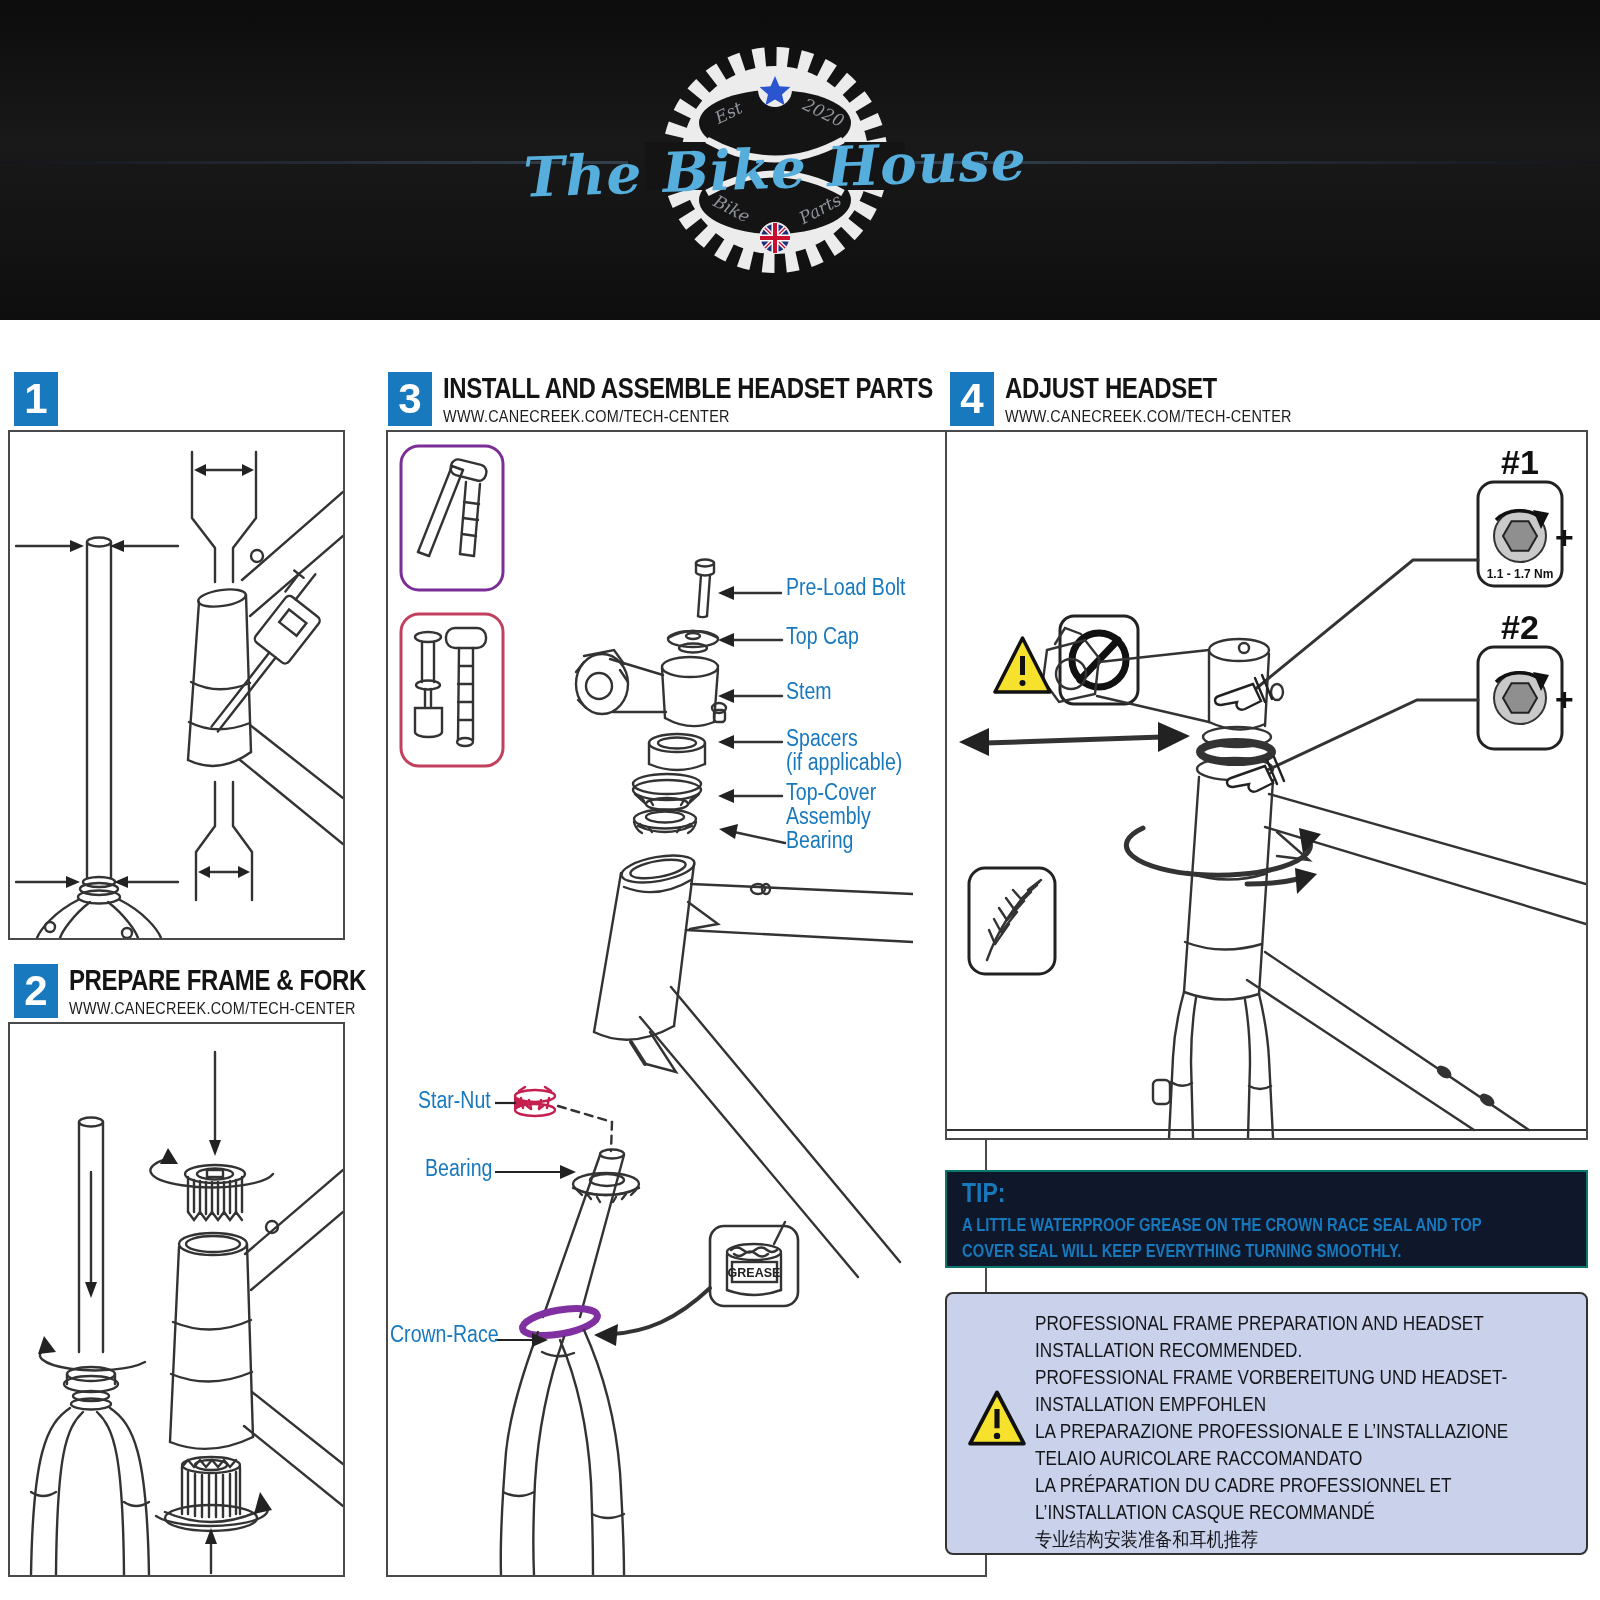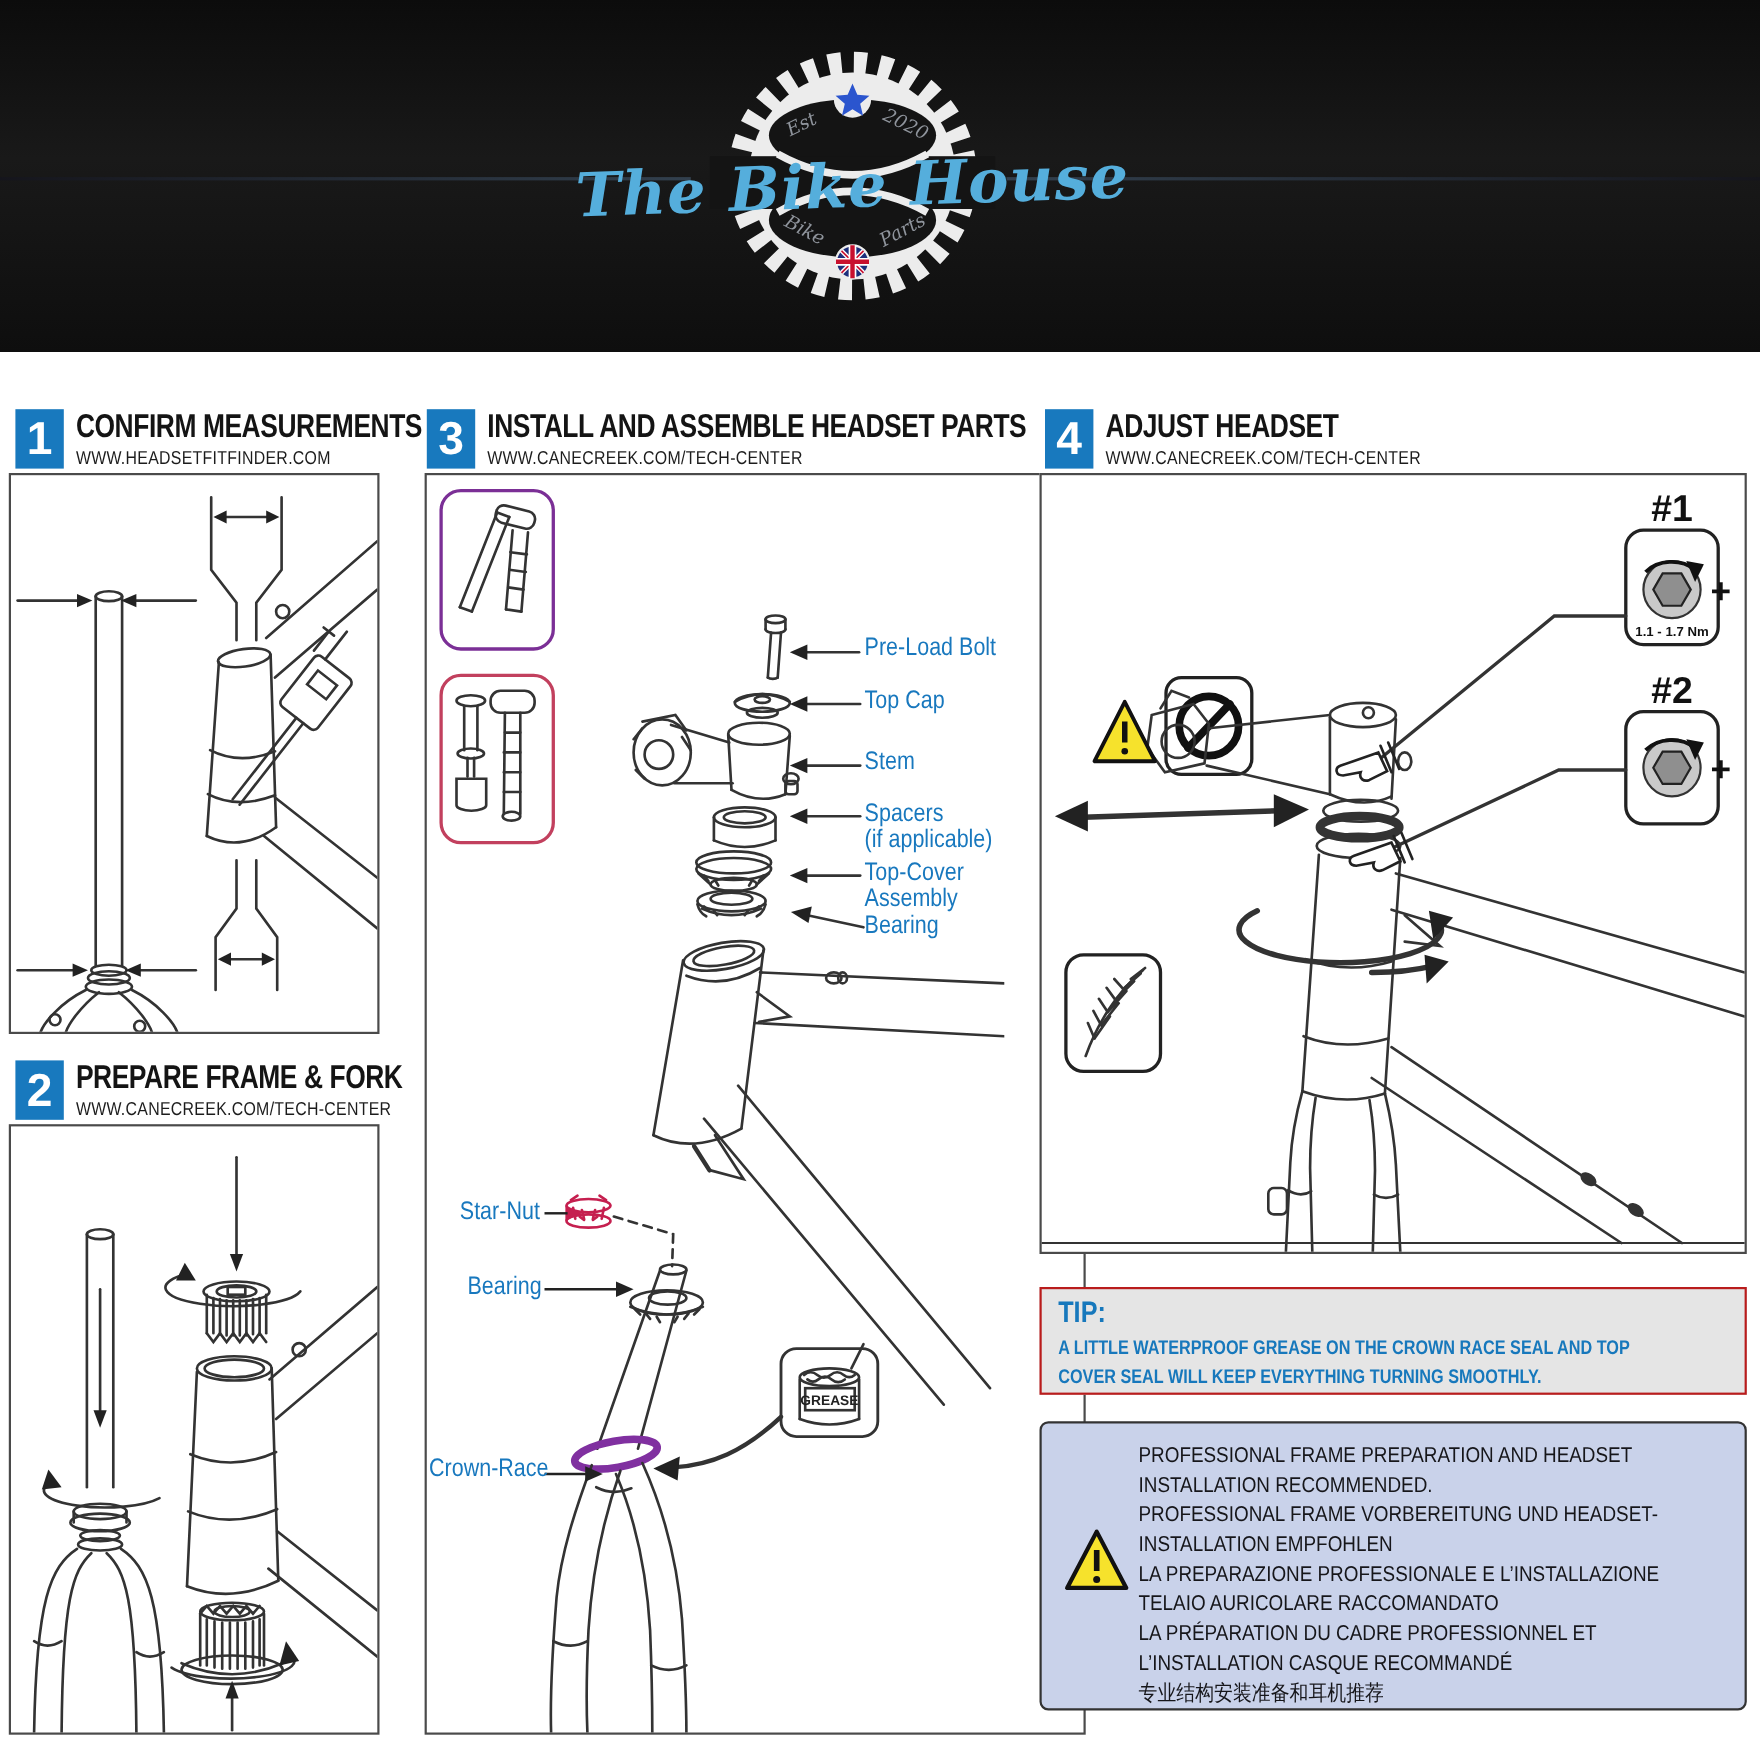--- a/index.html
+++ b/index.html
@@ -23,22 +23,22 @@
              transform:scaleX(.8);transform-origin:left top;white-space:nowrap;color:#141414;}
   .sec-url{font-size:17px;margin-top:3px;letter-spacing:.3px;color:#1c1c1c;
            transform:scaleX(.85);transform-origin:left top;white-space:nowrap;}
   
   .panel{position:absolute;border:2px solid #4a4a4a;background:#fff;box-sizing:border-box;}
   .panel svg{display:block;}
   
   .plabel{position:absolute;color:#1878BE;font-size:23px;line-height:24px;white-space:nowrap;
           transform:scaleX(.85);transform-origin:left top;}
   
-  .tipbox{position:absolute;left:945px;top:1170px;width:643px;height:98px;border:2px solid #b91c1c;
-          box-sizing:border-box;background:#e5e5e5;}
+  .tipbox{position:absolute;left:945px;top:1170px;width:643px;height:98px;border:2px solid #0f766e;
+          box-sizing:border-box;background:#0f172a;}
   .tip-head{position:absolute;left:15px;top:6px;font-size:27px;font-weight:bold;color:#1778BC;
             transform:scaleX(.85);transform-origin:left top;}
   .tip-body{position:absolute;left:15px;top:40px;width:680px;font-size:18px;font-weight:bold;
             line-height:26px;color:#1778BC;transform:scaleX(.82);transform-origin:left top;}
   
   .warnbox{position:absolute;left:945px;top:1292px;width:643px;height:263px;border:2.5px solid #333;
            border-radius:8px;background:#C9D2EA;box-sizing:border-box;overflow:hidden;}
   .warn-tri{position:absolute;left:18px;top:92px;}
   .warn-text{position:absolute;left:88px;top:16px;width:612px;font-size:19.5px;line-height:27px;
              color:#16161a;transform:scaleX(.88);transform-origin:left top;}
@@ -78,24 +78,20 @@
           <line x1="130" y1="195" x2="130" y2="225" stroke="#C8102E" stroke-width="4"></line>
           <line x1="115" y1="210" x2="145" y2="210" stroke="#C8102E" stroke-width="4"></line>
         </g>
       </svg>
     </div>
     <div class="logo-title">The Bike House</div>
   </header>
 
   <div class="sec-head" style="left:14px;top:372px;">
     <div class="sec-num">1</div>
-    <div>
-        <div class="sec-title">CONFIRM MEASUREMENTS</div>
-         <div class="sec-url">WWW.HEADSETFITFINDER.COM</div>
-      </div>
   </div>
   <div class="sec-head" style="left:388px;top:372px;">
     <div class="sec-num">3</div>
     <div>
         <div class="sec-title">INSTALL AND ASSEMBLE HEADSET PARTS</div>
          <div class="sec-url">WWW.CANECREEK.COM/TECH-CENTER</div>
       </div>
   </div>
   <div class="sec-head" style="left:950px;top:372px;">
     <div class="sec-num">4</div>

